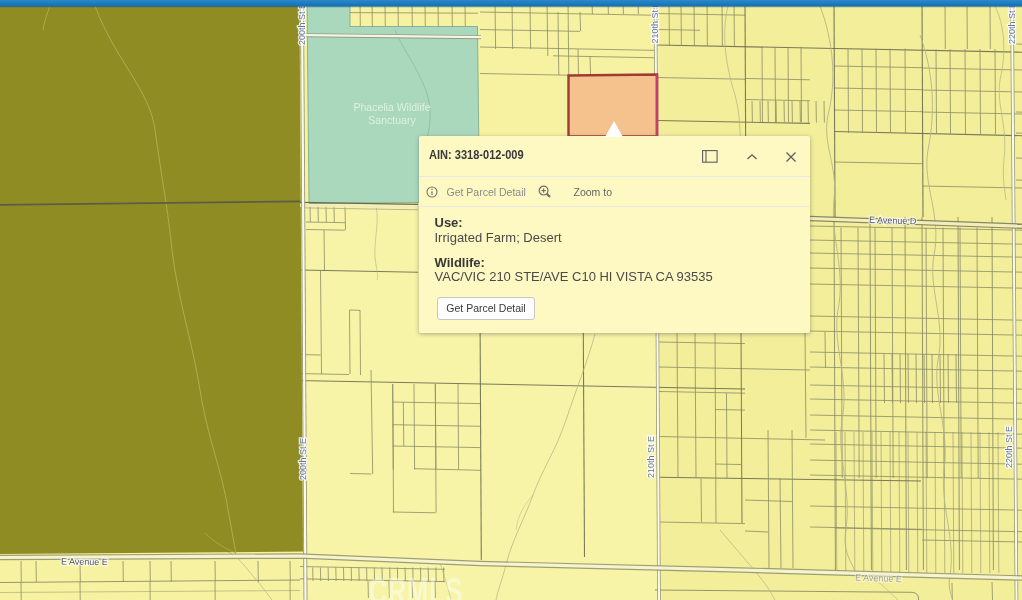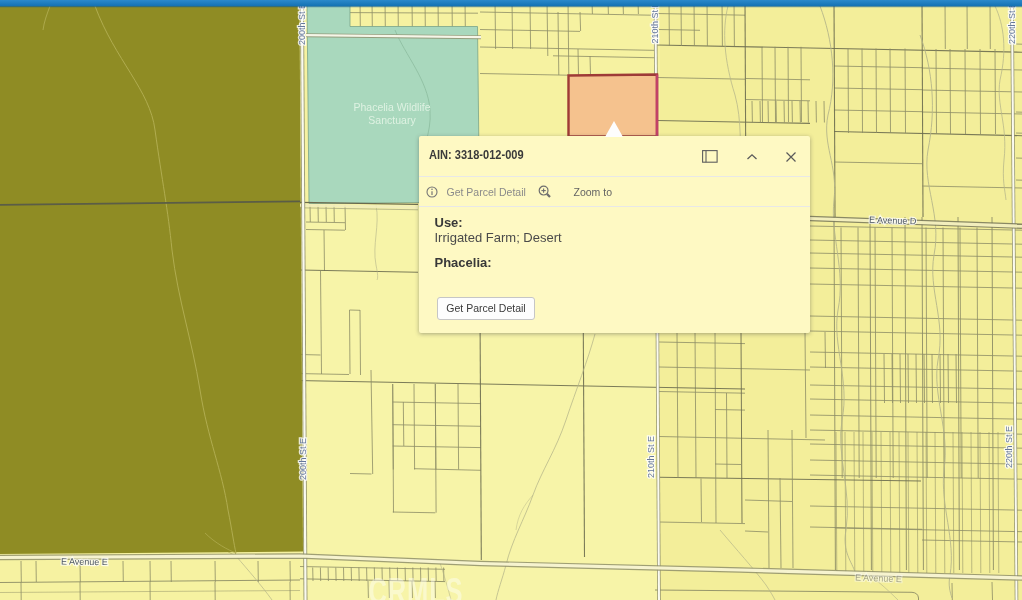--- a/index.html
+++ b/index.html
@@ -352,16 +352,17 @@
  <svg width="14" height="14" viewBox="0 0 14 14" style="position:absolute;left:119px;top:48.5px">
    <circle cx="5.6" cy="5.6" r="4.4" fill="none" stroke="#6e6e6e" stroke-width="1.2"></circle>
    <line x1="3.4" y1="5.6" x2="7.8" y2="5.6" stroke="#6e6e6e" stroke-width="1.1"></line>
    <line x1="5.6" y1="3.4" x2="5.6" y2="7.8" stroke="#6e6e6e" stroke-width="1.1"></line>
    <line x1="8.9" y1="8.9" x2="12" y2="12" stroke="#6e6e6e" stroke-width="2.2"></line>
  </svg>
  <div class="tb" style="left:155px;color:#646464">Zoom to</div>
  <div class="sep" style="top:69.5px"></div>
  <div class="b bold" style="top:78.5px">Use:</div>
  <div class="b" style="top:94px">Irrigated Farm; Desert</div>
- <div class="b bold" style="top:118.5px">Phacelia:</div>
+ <div class="b bold" style="top:118.5px">Wildlife:</div>
+ <div class="b" style="top:132.5px">VAC/VIC 210 STE/AVE C10 HI VISTA CA 93535</div>
  <div id="btn">Get Parcel Detail</div>
 </div>
 
 
 </body></html>

